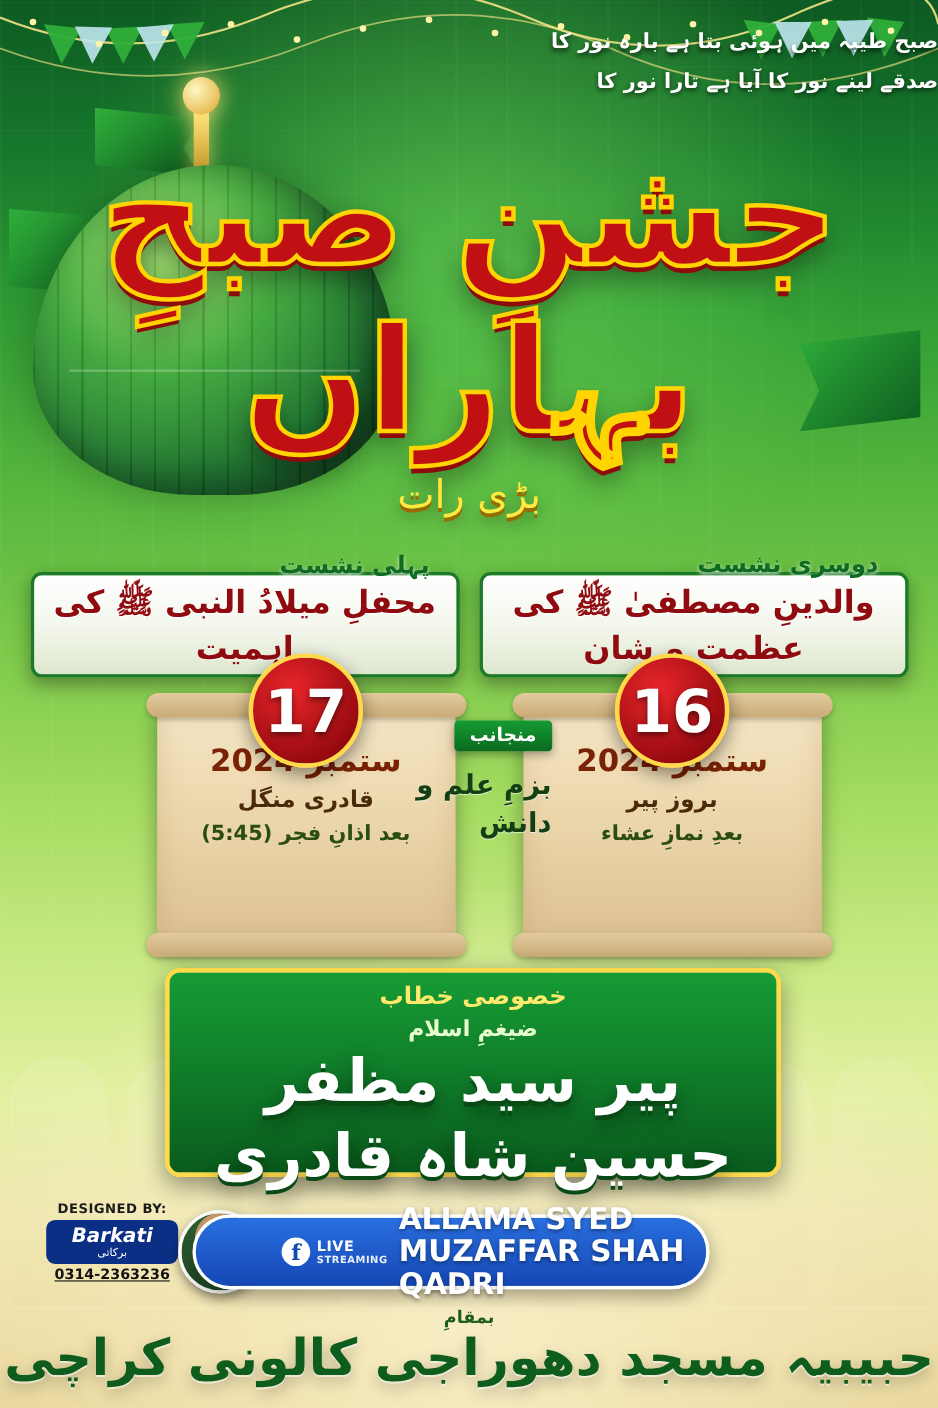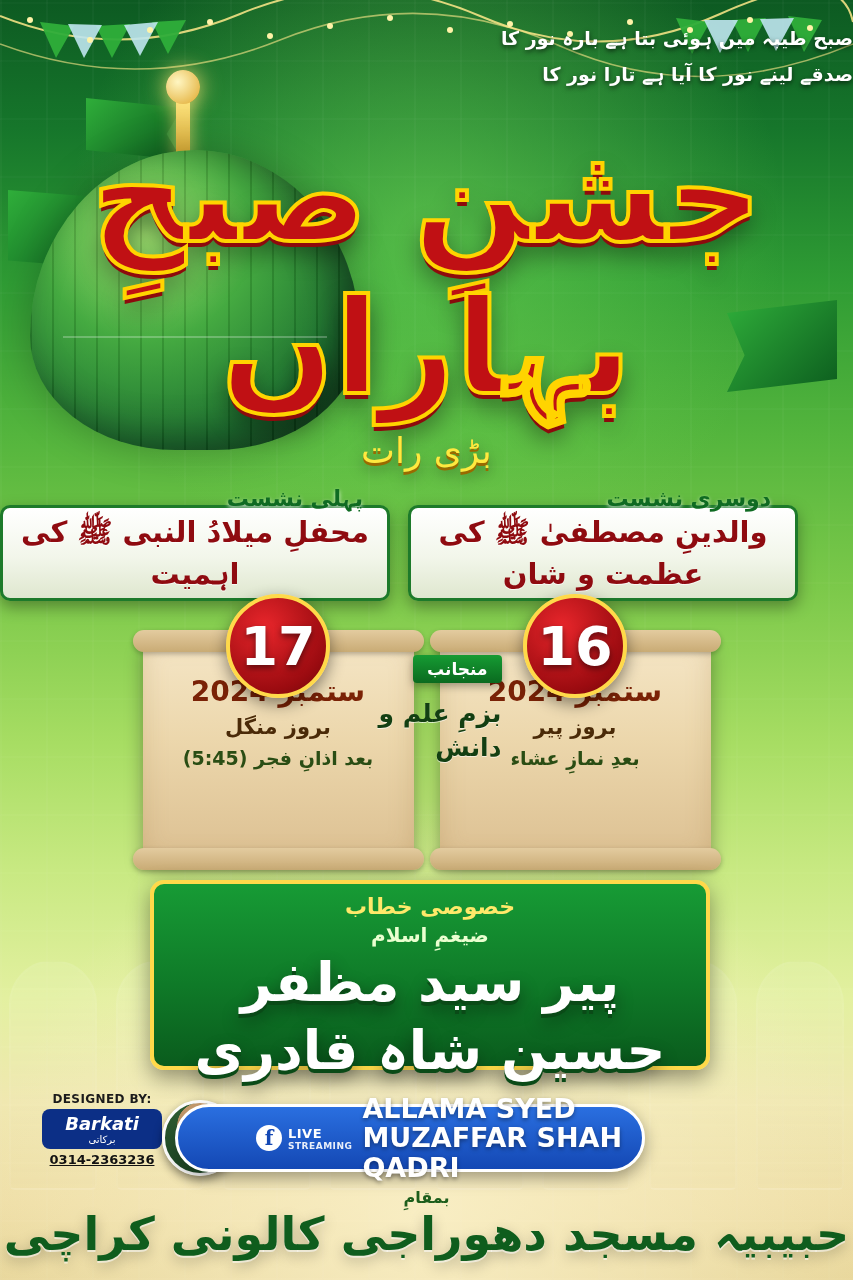--- a/index.html
+++ b/index.html
@@ -135,22 +135,22 @@
   }
   .title-sub {
     margin-top: 6px;
     font-size: 36px; font-weight: normal;
     color: #ffe93f;
     text-shadow: 0 3px 0 #9a6a00, 0 6px 14px rgba(0,0,0,.5);
   }
 
   
   .sessions {
-    position: absolute; top: 505px; left: 0; width: 853px;
-    display: flex; flex-direction: row-reverse; gap: 18px;
+    position: absolute; top: 520px; left: 0; width: 853px;
+    display: flex; flex-direction: row-reverse; justify-content: center; gap: 18px;
     direction: rtl;
   }
   .session {
     position: relative;
     width: 390px; height: 96px;
     background: linear-gradient(180deg,#ffffff 0%,#f2f6ea 55%,#dfe7cf 100%);
     border: 3px solid #1d7a2a;
     border-radius: 10px;
     box-shadow: 0 6px 16px rgba(0,0,0,.35);
     display: flex; align-items: center; justify-content: center;
@@ -169,20 +169,21 @@
   
   .scrolls {
     position: absolute; top: 640px; left: 0; width: 853px;
     display: flex; flex-direction: row-reverse; justify-content: center; gap: 26px;
   }
   .scroll {
     position: relative; width: 271px; height: 220px;
     background: linear-gradient(180deg,#f5e6c6 0%,#ecd7ac 45%,#dcc092 100%);
     border-radius: 8px;
     box-shadow: 0 8px 18px rgba(0,0,0,.35), inset 0 0 24px rgba(160,120,60,.25);
+    margin-left: 36px;
   }
   .scroll::before, .scroll::after {
     content: ""; position: absolute; left: -10px; right: -10px; height: 22px;
     background: linear-gradient(180deg,#e3cb9f,#c9ab75);
     border-radius: 12px;
     box-shadow: 0 2px 5px rgba(0,0,0,.25);
   }
   .scroll::before { top: -10px; }
   .scroll::after { bottom: -10px; }
   .badge {
@@ -391,21 +392,21 @@
       <div class="scroll-inner">
         <div class="s-line1">ستمبر 2024</div>
         <div class="s-line2">بروز پیر</div>
         <div class="s-line3">بعدِ نمازِ عشاء</div>
       </div>
     </div>
     <div class="scroll">
       <div class="badge">17</div>
       <div class="scroll-inner">
         <div class="s-line1">ستمبر 2024</div>
-        <div class="s-line2">بروز منگل</div>
+        <div class="s-line2">قادری منگل</div>
         <div class="s-line3">بعد اذانِ فجر (5:45)</div>
       </div>
     </div>
   </div>
 
   <div class="mid-tag">
     <div class="ribbon">منجانب</div>
     <div class="mid-text">
       <div>بزمِ علم و</div>
       <div>دانش</div>

